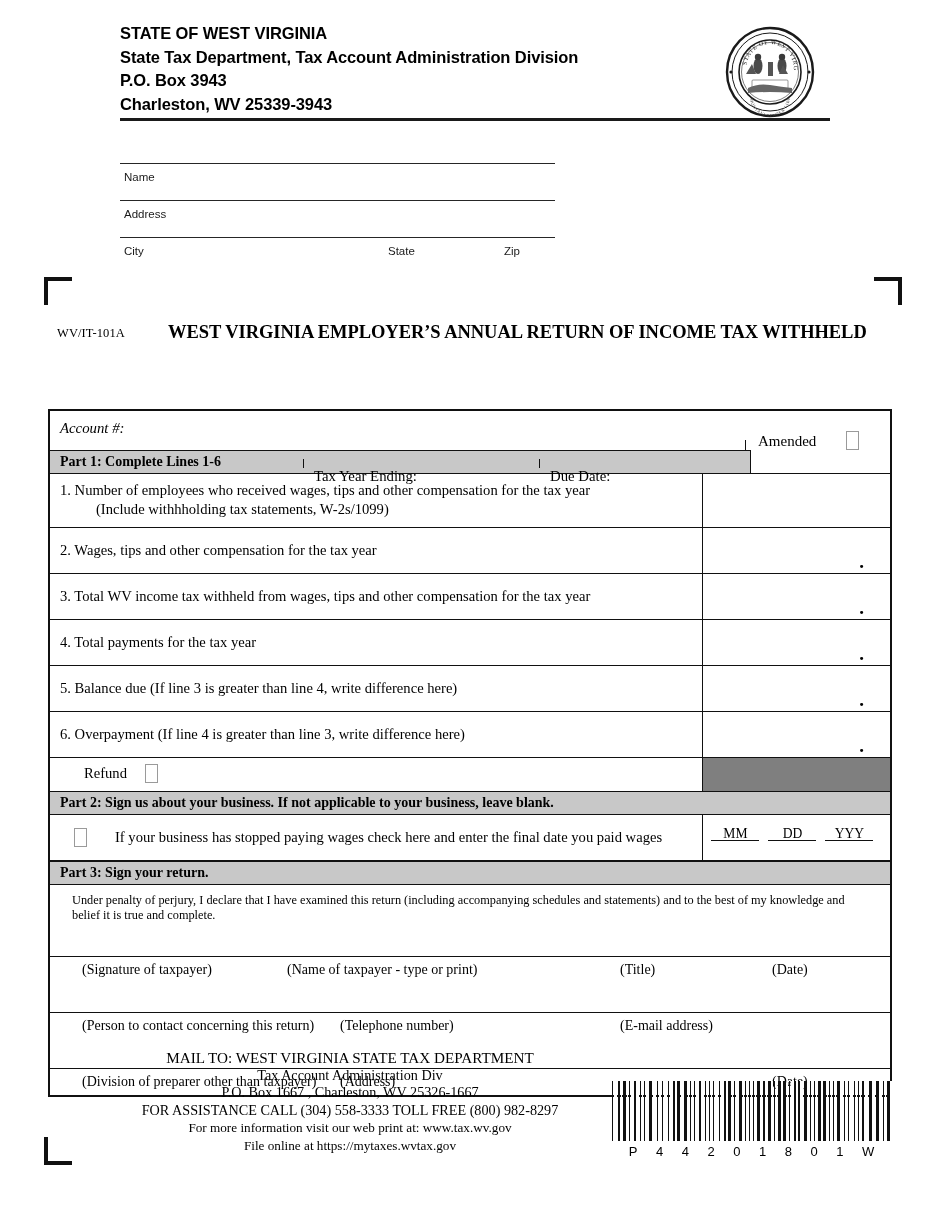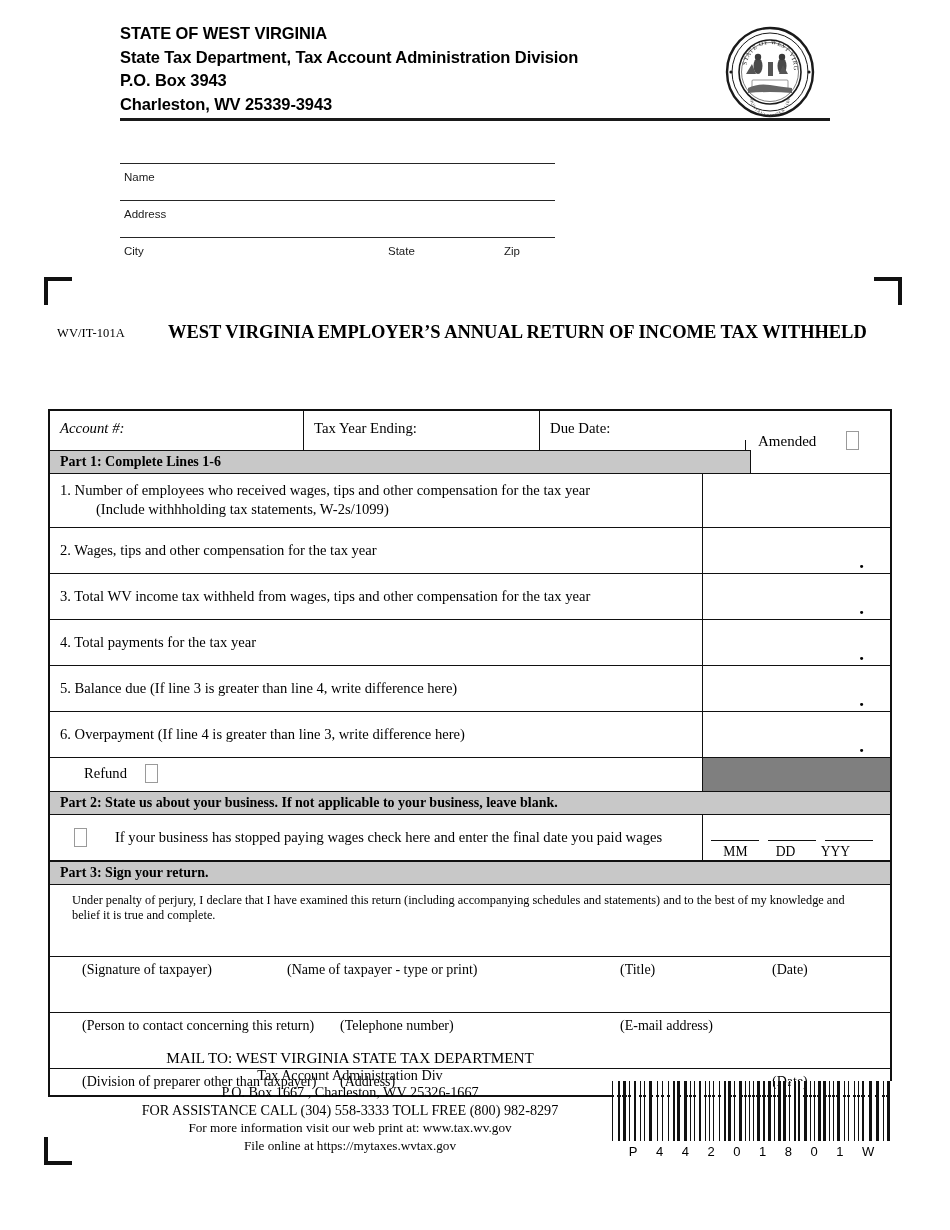--- a/index.html
+++ b/index.html
@@ -122,21 +122,21 @@
     top: 409px;
     width: 844px;
     border: 2.2px solid #111111;
     box-sizing: border-box;
   }
   .fb-row { display: flex; }
   .cell {
     box-sizing: border-box;
     position: relative;
   }
-  .bl { border-left: 1.5px solid #111111; }
+  .bl { border-left: 1.5px solid #111111; margin-top: 48px; }
 
   .label-txt {
     font-size: 14.6px;
     line-height: 19px;
   }
 
   
   #info-row { height: 39px; }
   #info-row .cell { padding: 9px 0 0 10px; font-size: 14.8px; }
   #c-account  { width: 253px; font-style: italic; }
@@ -239,23 +239,23 @@
   }
   #date-lines span {
     display: block;
     width: 48px;
     border-top: 1.4px solid #111111;
     height: 0;
   }
   #date-labels {
     position: absolute;
     left: 8px;
-    bottom: 0;
+    bottom: 18px;
     display: flex;
-    gap: 2px;
+    gap: 9px;
   }
   #date-labels span {
     display: block;
     width: 48px;
     text-align: center;
     font-size: 13.6px;
   }
 
   
   #perjury {
@@ -470,21 +470,21 @@
   </div>
 
   <div id="row-refund">
     <div id="refund-label">
       <span class="r-txt">Refund</span>
       <span class="chkbox"></span>
     </div>
     <div id="refund-gray"></div>
   </div>
 
-  <div class="part-band">Part 2: State us about your business. If not applicable to your business, leave blank.</div>
+  <div class="part-band">Part 2: Sign us about your business. If not applicable to your business, leave blank.</div>
 
   <div id="p2-row">
     <div id="p2-left">
       <span class="chkbox"></span>
       <span class="p2-txt">If your business has stopped paying wages check here and enter the final date you paid wages</span>
     </div>
     <div id="p2-right">
       <div id="date-lines">
         <span></span>
         <span></span>

